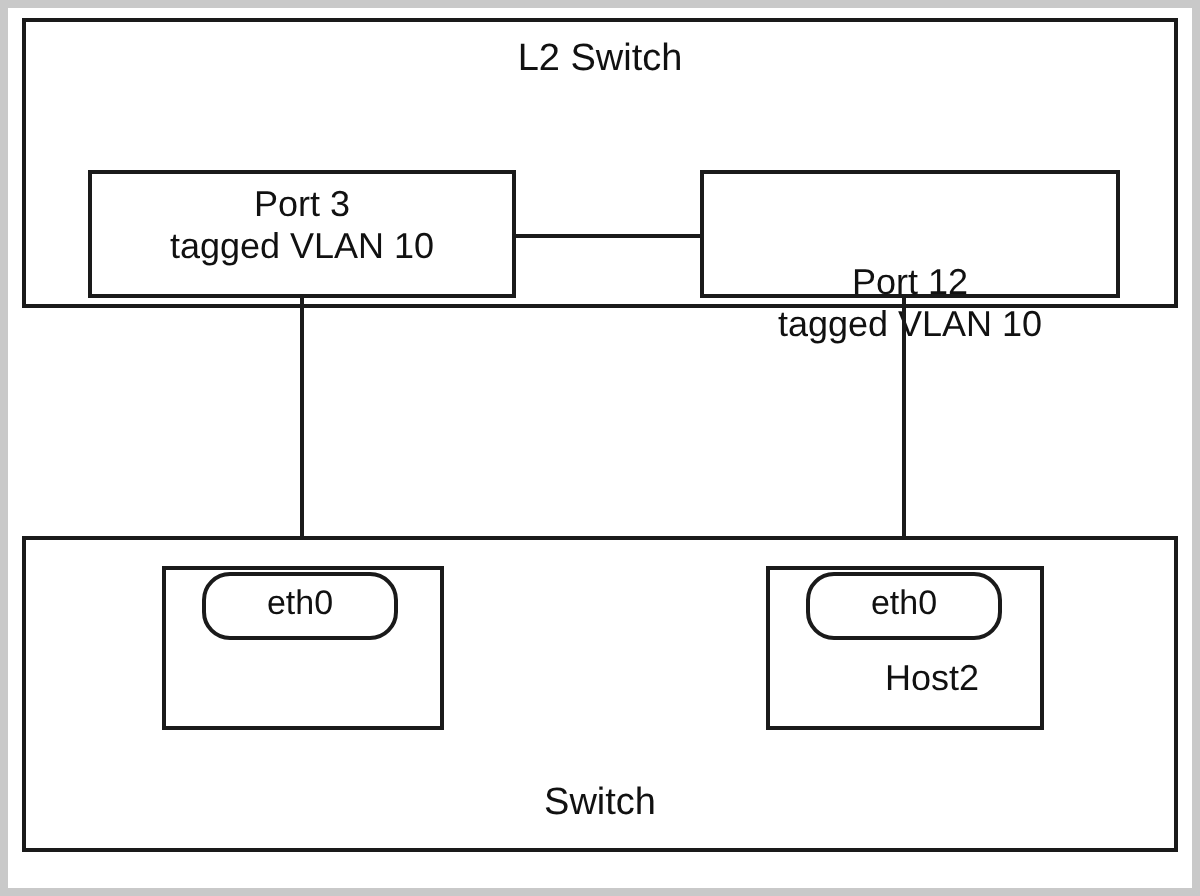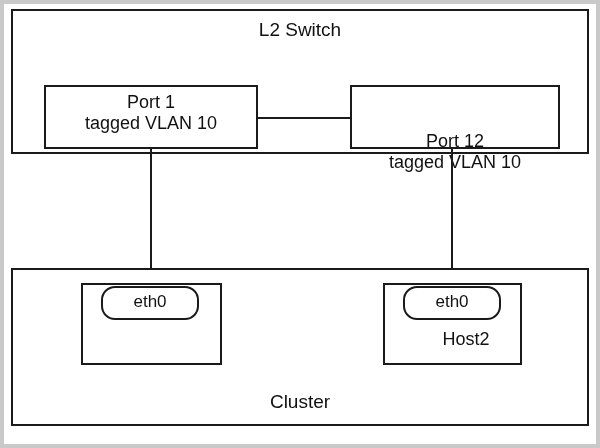--- a/index.html
+++ b/index.html
@@ -95,32 +95,32 @@
 </head>
 <body>
 
 <div id="diagram-root">
   <div id="canvas">
 
     <div class="box" id="switch-box"></div>
     <div class="label" id="switch-title">L2 Switch</div>
 
     <div class="box" id="port5-box"></div>
-    <div class="label" id="port5-label"><span>Port 1</span><br><span>tagged VLAN 10</span></div>
+    <div class="label" id="port5-label"><span>Port 3</span><br><span>tagged VLAN 10</span></div>
 
     <div class="box" id="port12-box"></div>
     <div class="label" id="port12-label"><span>Port 12</span><br><span>tagged VLAN 10</span></div>
 
     <div class="wire wire-h" id="port-link"></div>
 
     <div class="wire wire-v" id="link-left"></div>
     <div class="wire wire-v" id="link-right"></div>
 
     <div class="box" id="cluster-box"></div>
-    <div class="label" id="cluster-label">Cluster</div>
+    <div class="label" id="cluster-label">Switch</div>
 
     <div class="box" id="host1-box"></div>
     <div class="rbox" id="host1-eth0"></div>
     <div class="label" id="host1-eth0-lbl">eth0</div>
 
     <div class="box" id="host2-box"></div>
     <div class="rbox" id="host2-eth0"></div>
     <div class="label" id="host2-eth0-lbl">eth0</div>
     <div class="label" id="host2-label">Host2</div>
 

